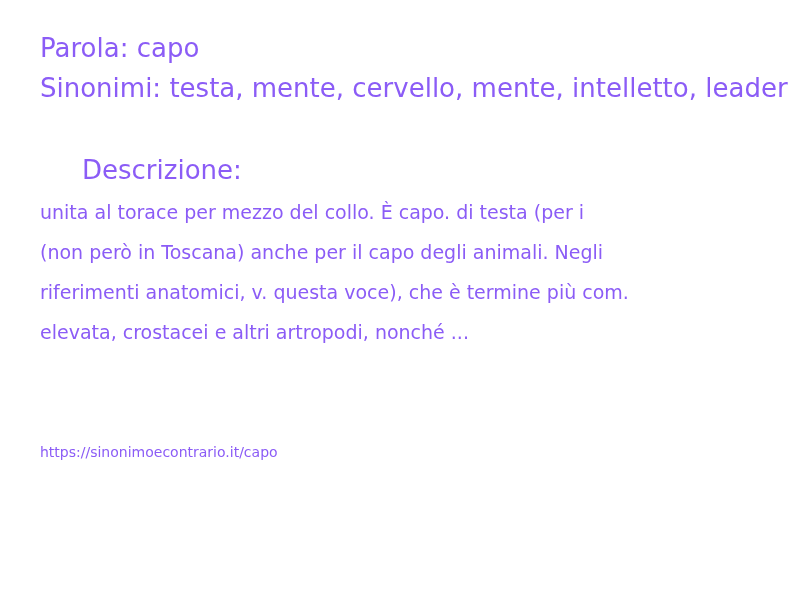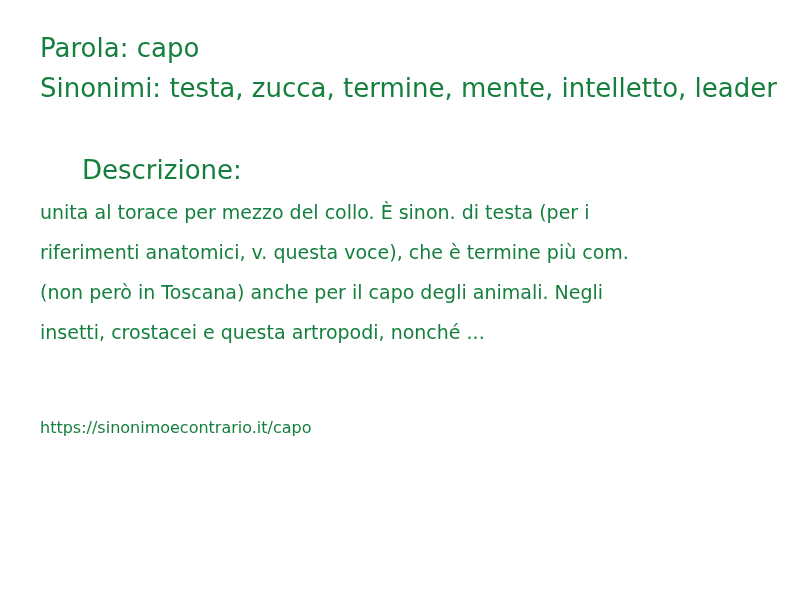--- a/index.html
+++ b/index.html
@@ -9,21 +9,21 @@
     height: 600px;
     overflow: hidden;
     background: #ffffff;
   }
   .page {
     box-sizing: border-box;
     width: 800px;
     height: 600px;
     padding: 28px 0 0 40px;
     font-family: "DejaVu Sans", "Liberation Sans", sans-serif;
-    color: #15803d;
+    color: #8b5cf6;
     overflow: hidden;
   }
   .header-line {
     font-size: 26px;
     line-height: 40px;
     white-space: nowrap;
     overflow: hidden;
   }
   .description-label {
     margin-top: 42px;
@@ -35,36 +35,36 @@
   .description-paragraph {
     margin-top: 2px;
   }
   .description-line {
     font-size: 19px;
     line-height: 40px;
     white-space: nowrap;
     overflow: hidden;
   }
   .source-url {
-    margin-top: 66px;
-    font-size: 16px;
+    margin-top: 90px;
+    font-size: 14px;
     line-height: 20px;
     white-space: nowrap;
   }
 </style>
 </head>
 <body>
 
 <div class="page">
   <div class="header-line">Parola: capo</div>
-  <div class="header-line">Sinonimi: testa, zucca, termine, mente, intelletto, leader</div>
+  <div class="header-line">Sinonimi: testa, mente, cervello, mente, intelletto, leader</div>
 
   <div class="description-label">Descrizione:</div>
 
   <div class="description-paragraph">
-    <div class="description-line">unita al torace per mezzo del collo. È sinon. di testa (per i</div>
+    <div class="description-line">unita al torace per mezzo del collo. È capo. di testa (per i</div>
+    <div class="description-line">(non però in Toscana) anche per il capo degli animali. Negli</div>
     <div class="description-line">riferimenti anatomici, v. questa voce), che è termine più com.</div>
-    <div class="description-line">(non però in Toscana) anche per il capo degli animali. Negli</div>
-    <div class="description-line">insetti, crostacei e questa artropodi, nonché ...</div>
+    <div class="description-line">elevata, crostacei e altri artropodi, nonché ...</div>
   </div>
 
   <div class="source-url">https://sinonimoecontrario.it/capo</div>
 </div>
 
 </body></html>

